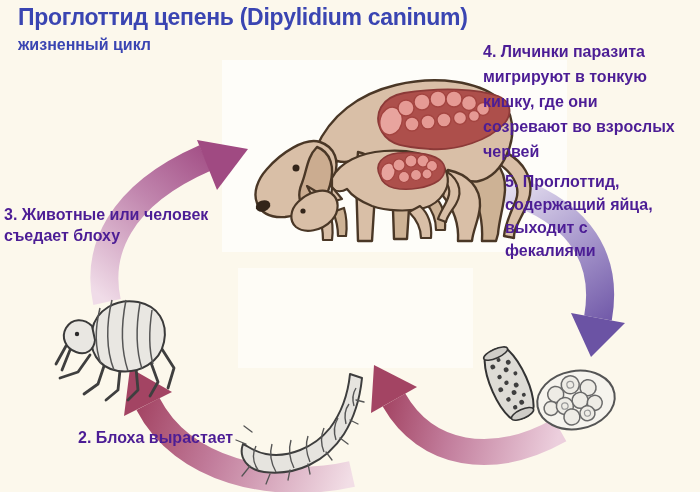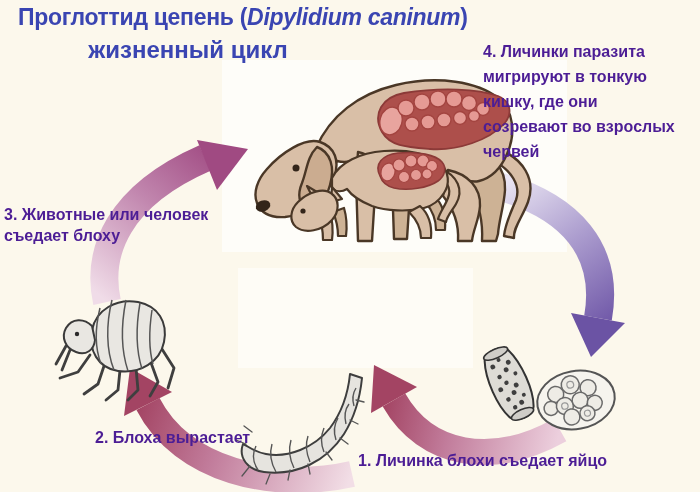--- a/index.html
+++ b/index.html
@@ -6,31 +6,31 @@
   .stage {
     position:relative; width:700px; height:492px;
     background:#fcf8ec; overflow:hidden;
     font-family:"Liberation Sans", sans-serif;
   }
   svg.art { position:absolute; left:0; top:0; }
   .title-line1 {
     position:absolute; left:18px; top:4px;
     color:#3a45b2; font-weight:bold; font-size:23px; letter-spacing:-0.3px;
   }
-  .title-line1 .latin { font-style:italic; }
+  .title-line1 .latin { }
   .title-line2 {
-    position:absolute; left:18px; top:36px; width:340px; text-align:center;
-    color:#3a45b2; font-weight:bold; font-size:24px;
+    position:absolute; left:18px; top:36px; width:340px; text-align:left;
+    color:#3a45b2; font-weight:bold; font-size:16px;
   }
   .label {
     position:absolute; color:#4c1d95; font-weight:bold;
     white-space:pre-line; line-height:1.3;
   }
   .step1 { left:358px; top:451px; font-size:16px; }
-  .step2 { left:78px;  top:428px; font-size:16px;margin-left:17px; }
+  .step2 { left:78px;  top:428px; font-size:16px; }
   .step3 { left:4px;   top:204px; width:222px; font-size:16px; line-height:21px; }
   .step4 { left:483px; top:39px;  width:205px; font-size:16px; line-height:25px; }
   .step5 { left:505px; top:170px; width:185px; font-size:16px; line-height:23px; }
 </style>
 </head>
 <body>
 
 <div class="stage">
 
   <svg class="art" width="700" height="492" viewBox="0 0 700 492">
@@ -240,17 +240,20 @@
   <div class="title-line1">
     <span>Проглоттид цепень (</span><span class="latin">Dipylidium caninum</span><span>)</span>
   </div>
   <div class="title-line2">жизненный цикл</div>
 
   <div class="label step4">4. Личинки паразита
 мигрируют в тонкую
 кишку, где они
 созревают во взрослых
 червей</div>
+  <div class="label step5">5. Проглоттид,
+содержащий яйца,
+выходит с
+фекалиями</div>
   <div class="label step3">3. Животные или человек
 съедает блоху</div>
   <div class="label step2">2. Блоха вырастает</div>
-  <div class="label step1">1. Личинка блохи съедает яйцо</div>
 </div>
 
 </body></html>

